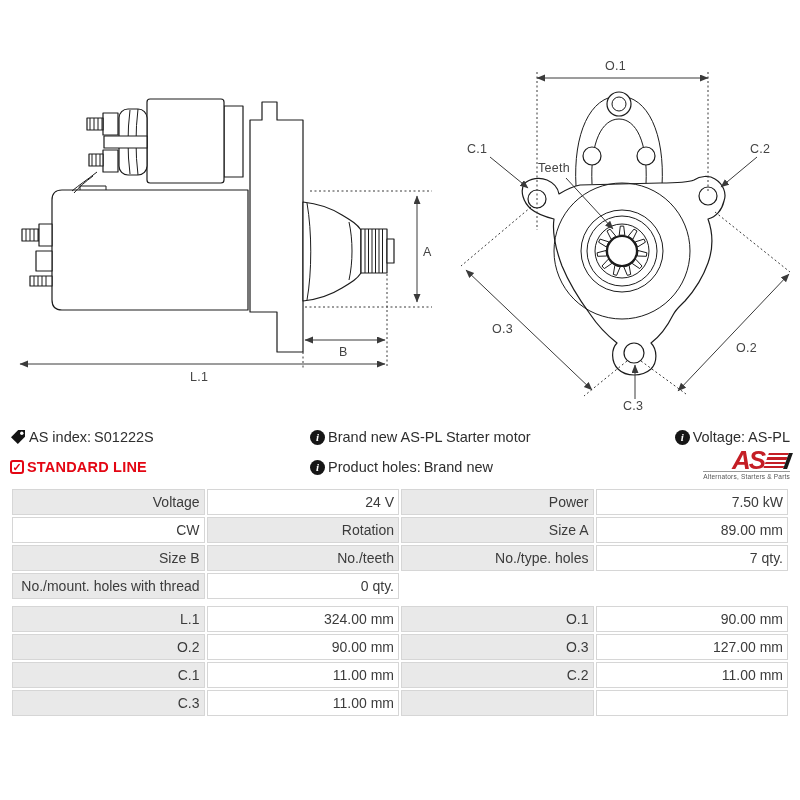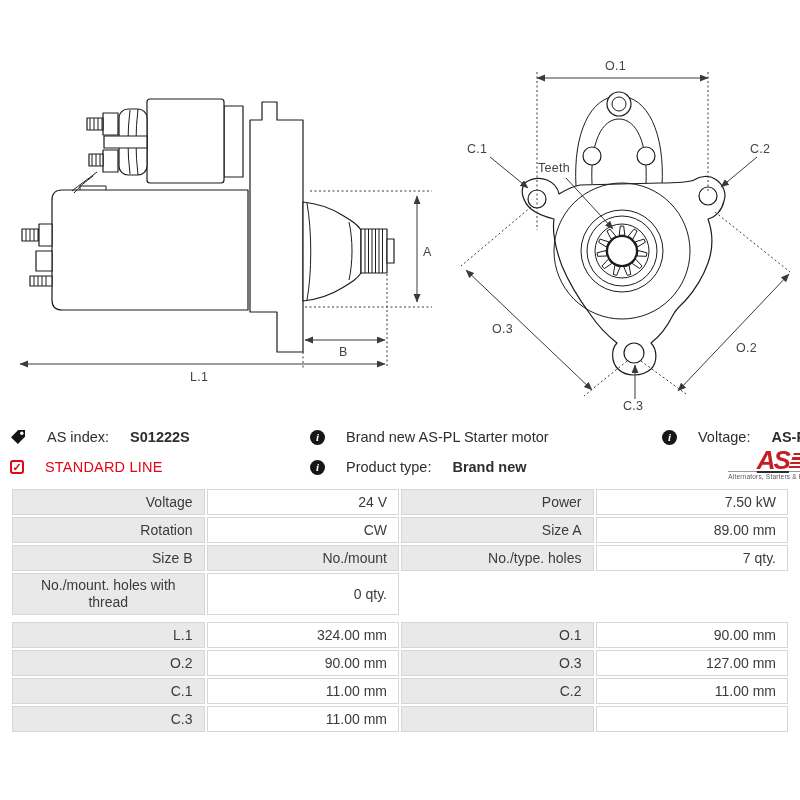--- a/index.html
+++ b/index.html
@@ -24,38 +24,38 @@
   .bold-ring{fill:none;stroke:var(--drawing-line);stroke-width:2.2;}
   .dim{fill:none;stroke:var(--dim-line);stroke-width:1;}
   .dim-dot{fill:none;stroke:var(--dim-line);stroke-width:1;stroke-dasharray:2 2.5;}
   text.dim-label{font-family:"Liberation Sans",sans-serif;font-size:12.5px;fill:#444;letter-spacing:.3px;}
   
   .info-section{
     padding:5px 10px 9px 10px;
     display:grid;grid-template-columns:300px 352px 1fr;row-gap:9px;
     font-size:14.5px;align-items:center;
   }
-  .info-item{display:flex;align-items:center;gap:21px;white-space:nowrap;text-align:right;}
-  .info-item b{font-weight:bold;}
+  .info-item{display:flex;align-items:center;gap:3px;white-space:nowrap;text-align:right;}
+  .info-item b{font-weight:normal;}
   .align-right{justify-content:flex-end;}
   .i-icon{
     flex:0 0 auto;width:15px;height:15px;border-radius:50%;
     background:#161616;color:#fff;display:inline-flex;align-items:center;justify-content:center;
     font:italic bold 11px "Liberation Serif",serif;line-height:1;
   }
   .tag-icon-svg{display:block;}
   .check-icon{
     flex:0 0 auto;width:14px;height:14px;border:2px solid var(--accent-red);border-radius:3px;
     display:inline-flex;align-items:center;justify-content:center;
     color:var(--accent-red);font-size:11px;font-weight:bold;line-height:1;
   }
-  .standard-line{color:var(--accent-red);font-weight:normal;letter-spacing:.2px;}
+  .standard-line{color:var(--accent-red);font-weight:bold;letter-spacing:.2px;}
   
   .aspl-logo{display:flex;flex-direction:column;align-items:flex-end;margin-top:-6px;}
-  .logo-main{display:flex;align-items:flex-end;position:relative;height:22px;text-decoration:underline;}
+  .logo-main{display:flex;align-items:flex-end;position:relative;height:22px;}
   .logo-as{
     font-style:italic;font-weight:bold;font-size:26px;line-height:20px;
     color:var(--logo-red);letter-spacing:-2px;
   }
   .logo-stripes{
     width:24px;height:16px;margin-left:2px;margin-bottom:1px;
     background:repeating-linear-gradient(to bottom,var(--logo-red) 0 2.2px,#fff 2.2px 4.4px);
     transform:skewX(-20deg);
     border-right:4px solid #1a1a1a;
   }
@@ -64,21 +64,21 @@
     border-top:1px solid #999;padding-top:1px;
   }
   
   .spec-table{
     margin:0 12px;display:grid;grid-template-columns:repeat(4,1fr);gap:2px;
     font-size:14px;color:#3b3b3b;
   }
   .cell{
     border:1px solid var(--table-border);
     display:flex;align-items:center;justify-content:flex-end;
-    text-align:center;padding:3px 11px;min-height:26px;line-height:17px;
+    text-align:left;padding:3px 4px;min-height:26px;line-height:17px;
   }
   .cell.label{background:var(--table-label-bg);}
   .group-gap{grid-column:1 / -1;height:3px;}
 </style>
 </head>
 <body>
 
 <div class="page">
 
   <svg class="drawing" width="800" height="424" viewBox="0 0 800 424">
@@ -217,45 +217,45 @@
       <span>Voltage:</span>
       <b>AS-PL</b>
     </div>
 
     <div class="info-item">
       <span class="check-icon">✓</span>
       <span class="standard-line">STANDARD LINE</span>
     </div>
     <div class="info-item">
       <span class="i-icon">i</span>
-      <span>Product type:</span>
+      <span>Product holes:</span>
       <b>Brand new</b>
     </div>
     <div class="info-item align-right">
       <div class="aspl-logo">
         <div class="logo-main">
           <span class="logo-as">AS</span>
           <span class="logo-stripes"></span>
         </div>
         <div class="logo-tagline">Alternators, Starters &amp; Parts</div>
       </div>
     </div>
   </div>
 
   <div class="spec-table">
       <div class="cell label">Voltage</div>
       <div class="cell value">24 V</div>
       <div class="cell label">Power</div>
       <div class="cell value">7.50 kW</div>
+      <div class="cell value">CW</div>
       <div class="cell label">Rotation</div>
-      <div class="cell value">CW</div>
       <div class="cell label">Size A</div>
       <div class="cell value">89.00 mm</div>
       <div class="cell label">Size B</div>
-      <div class="cell label">No./mount</div>
+      <div class="cell label">No./teeth</div>
       <div class="cell label">No./type. holes</div>
       <div class="cell value">7 qty.</div>
       <div class="cell label">No./mount. holes with thread</div>
       <div class="cell value">0 qty.</div>
       <div class="group-gap"></div>
       <div class="cell label">L.1</div>
       <div class="cell value">324.00 mm</div>
       <div class="cell label">O.1</div>
       <div class="cell value">90.00 mm</div>
       <div class="cell label">O.2</div>

